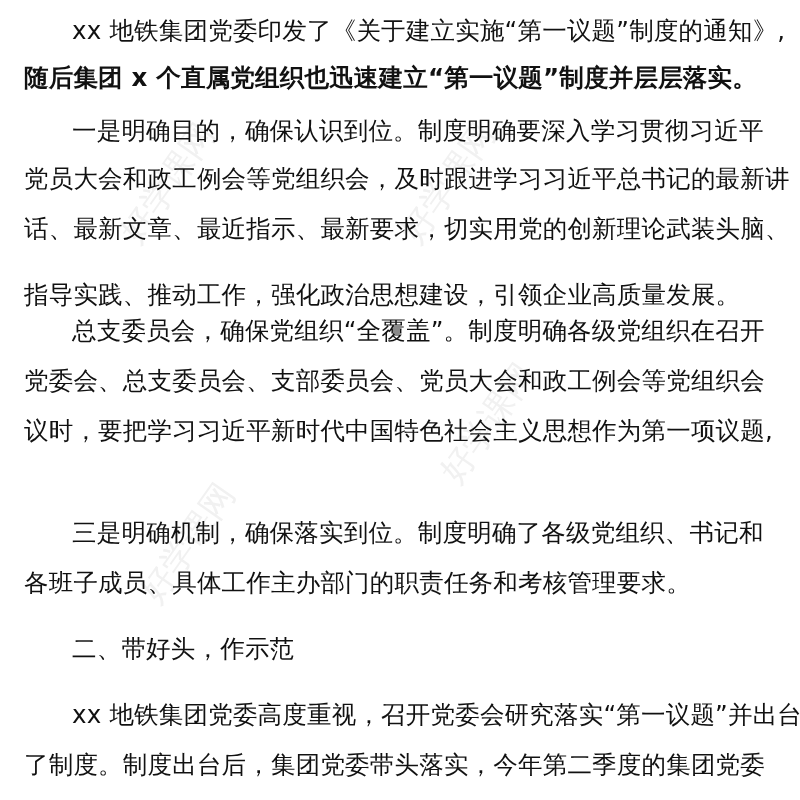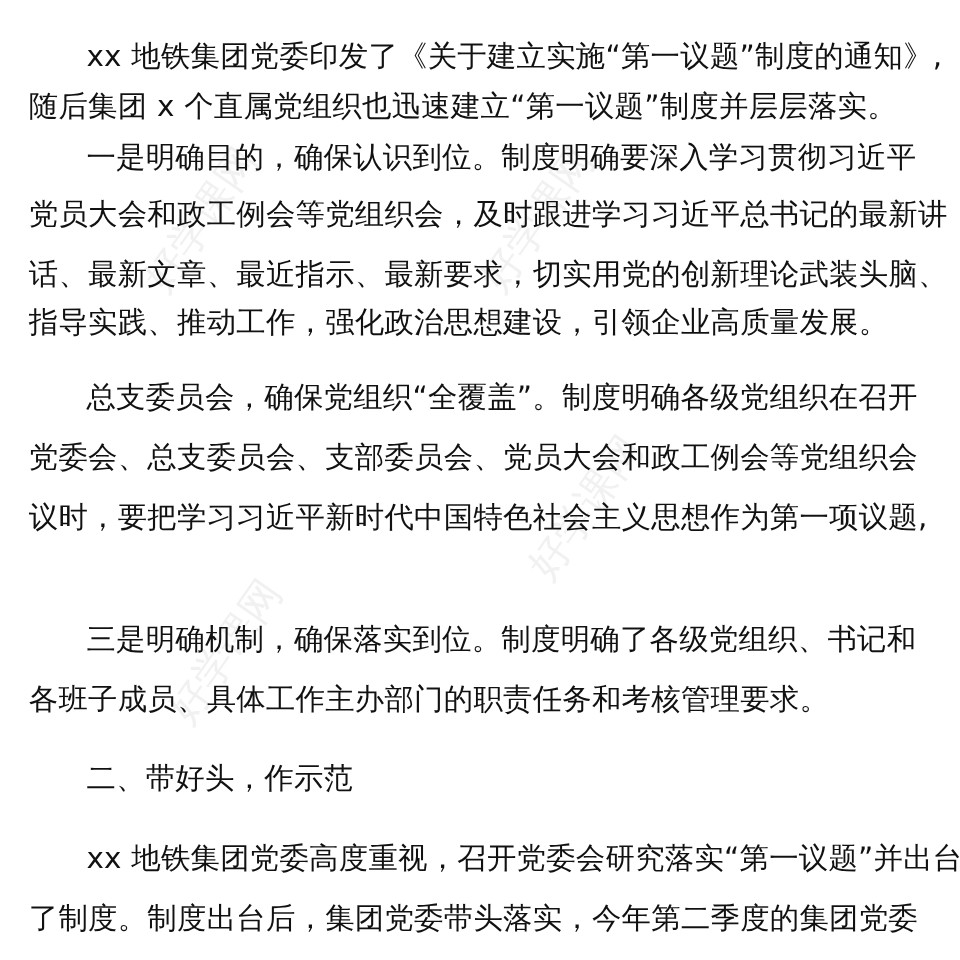--- a/index.html
+++ b/index.html
@@ -44,27 +44,27 @@
   </style>
 </head>
 <body>
 
 <div class="page">
   <span class="watermark" style="left:100px;top:160px;">好学课网</span>
   <span class="watermark" style="left:380px;top:160px;">好学课网</span>
   <span class="watermark" style="left:120px;top:520px;">好学课网</span>
   <span class="watermark" style="left:420px;top:400px;">好学课网</span>
 
-  <div class="line indent" style="top:32px;text-align:center;">xx 地铁集团党委印发了《关于建立实施“第一议题”制度的通知》,</div>
-  <div class="line" style="top:74px;">随后集团 x 个直属党组织也迅速建立“第一议题”制度并层层落实。</div>
+  <div class="line indent" style="top:16px;text-align:center;">xx 地铁集团党委印发了《关于建立实施“第一议题”制度的通知》,</div>
+  <div class="line" style="top:63px;font-weight:bold;">随后集团 x 个直属党组织也迅速建立“第一议题”制度并层层落实。</div>
 
   <div class="line indent" style="top:116px;">一是明确目的，确保认识到位。制度明确要深入学习贯彻习近平</div>
   <div class="line" style="top:164px;">党员大会和政工例会等党组织会，及时跟进学习习近平总书记的最新讲</div>
   <div class="line" style="top:214px;">话、最新文章、最近指示、最新要求，切实用党的创新理论武装头脑、</div>
-  <div class="line" style="top:254px;">指导实践、推动工作，强化政治思想建设，引领企业高质量发展。</div>
+  <div class="line" style="top:280px;">指导实践、推动工作，强化政治思想建设，引领企业高质量发展。</div>
 
   <div class="line indent" style="top:316px;">总支委员会，确保党组织“全覆盖”。制度明确各级党组织在召开</div>
   <div class="line" style="top:366px;">党委会、总支委员会、支部委员会、党员大会和政工例会等党组织会</div>
   <div class="line" style="top:416px;">议时，要把学习习近平新时代中国特色社会主义思想作为第一项议题,</div>
 
   <div class="line indent" style="top:518px;">三是明确机制，确保落实到位。制度明确了各级党组织、书记和</div>
   <div class="line" style="top:568px;">各班子成员、具体工作主办部门的职责任务和考核管理要求。</div>
 
   <div class="line indent" style="top:634px;">二、带好头，作示范</div>
 

